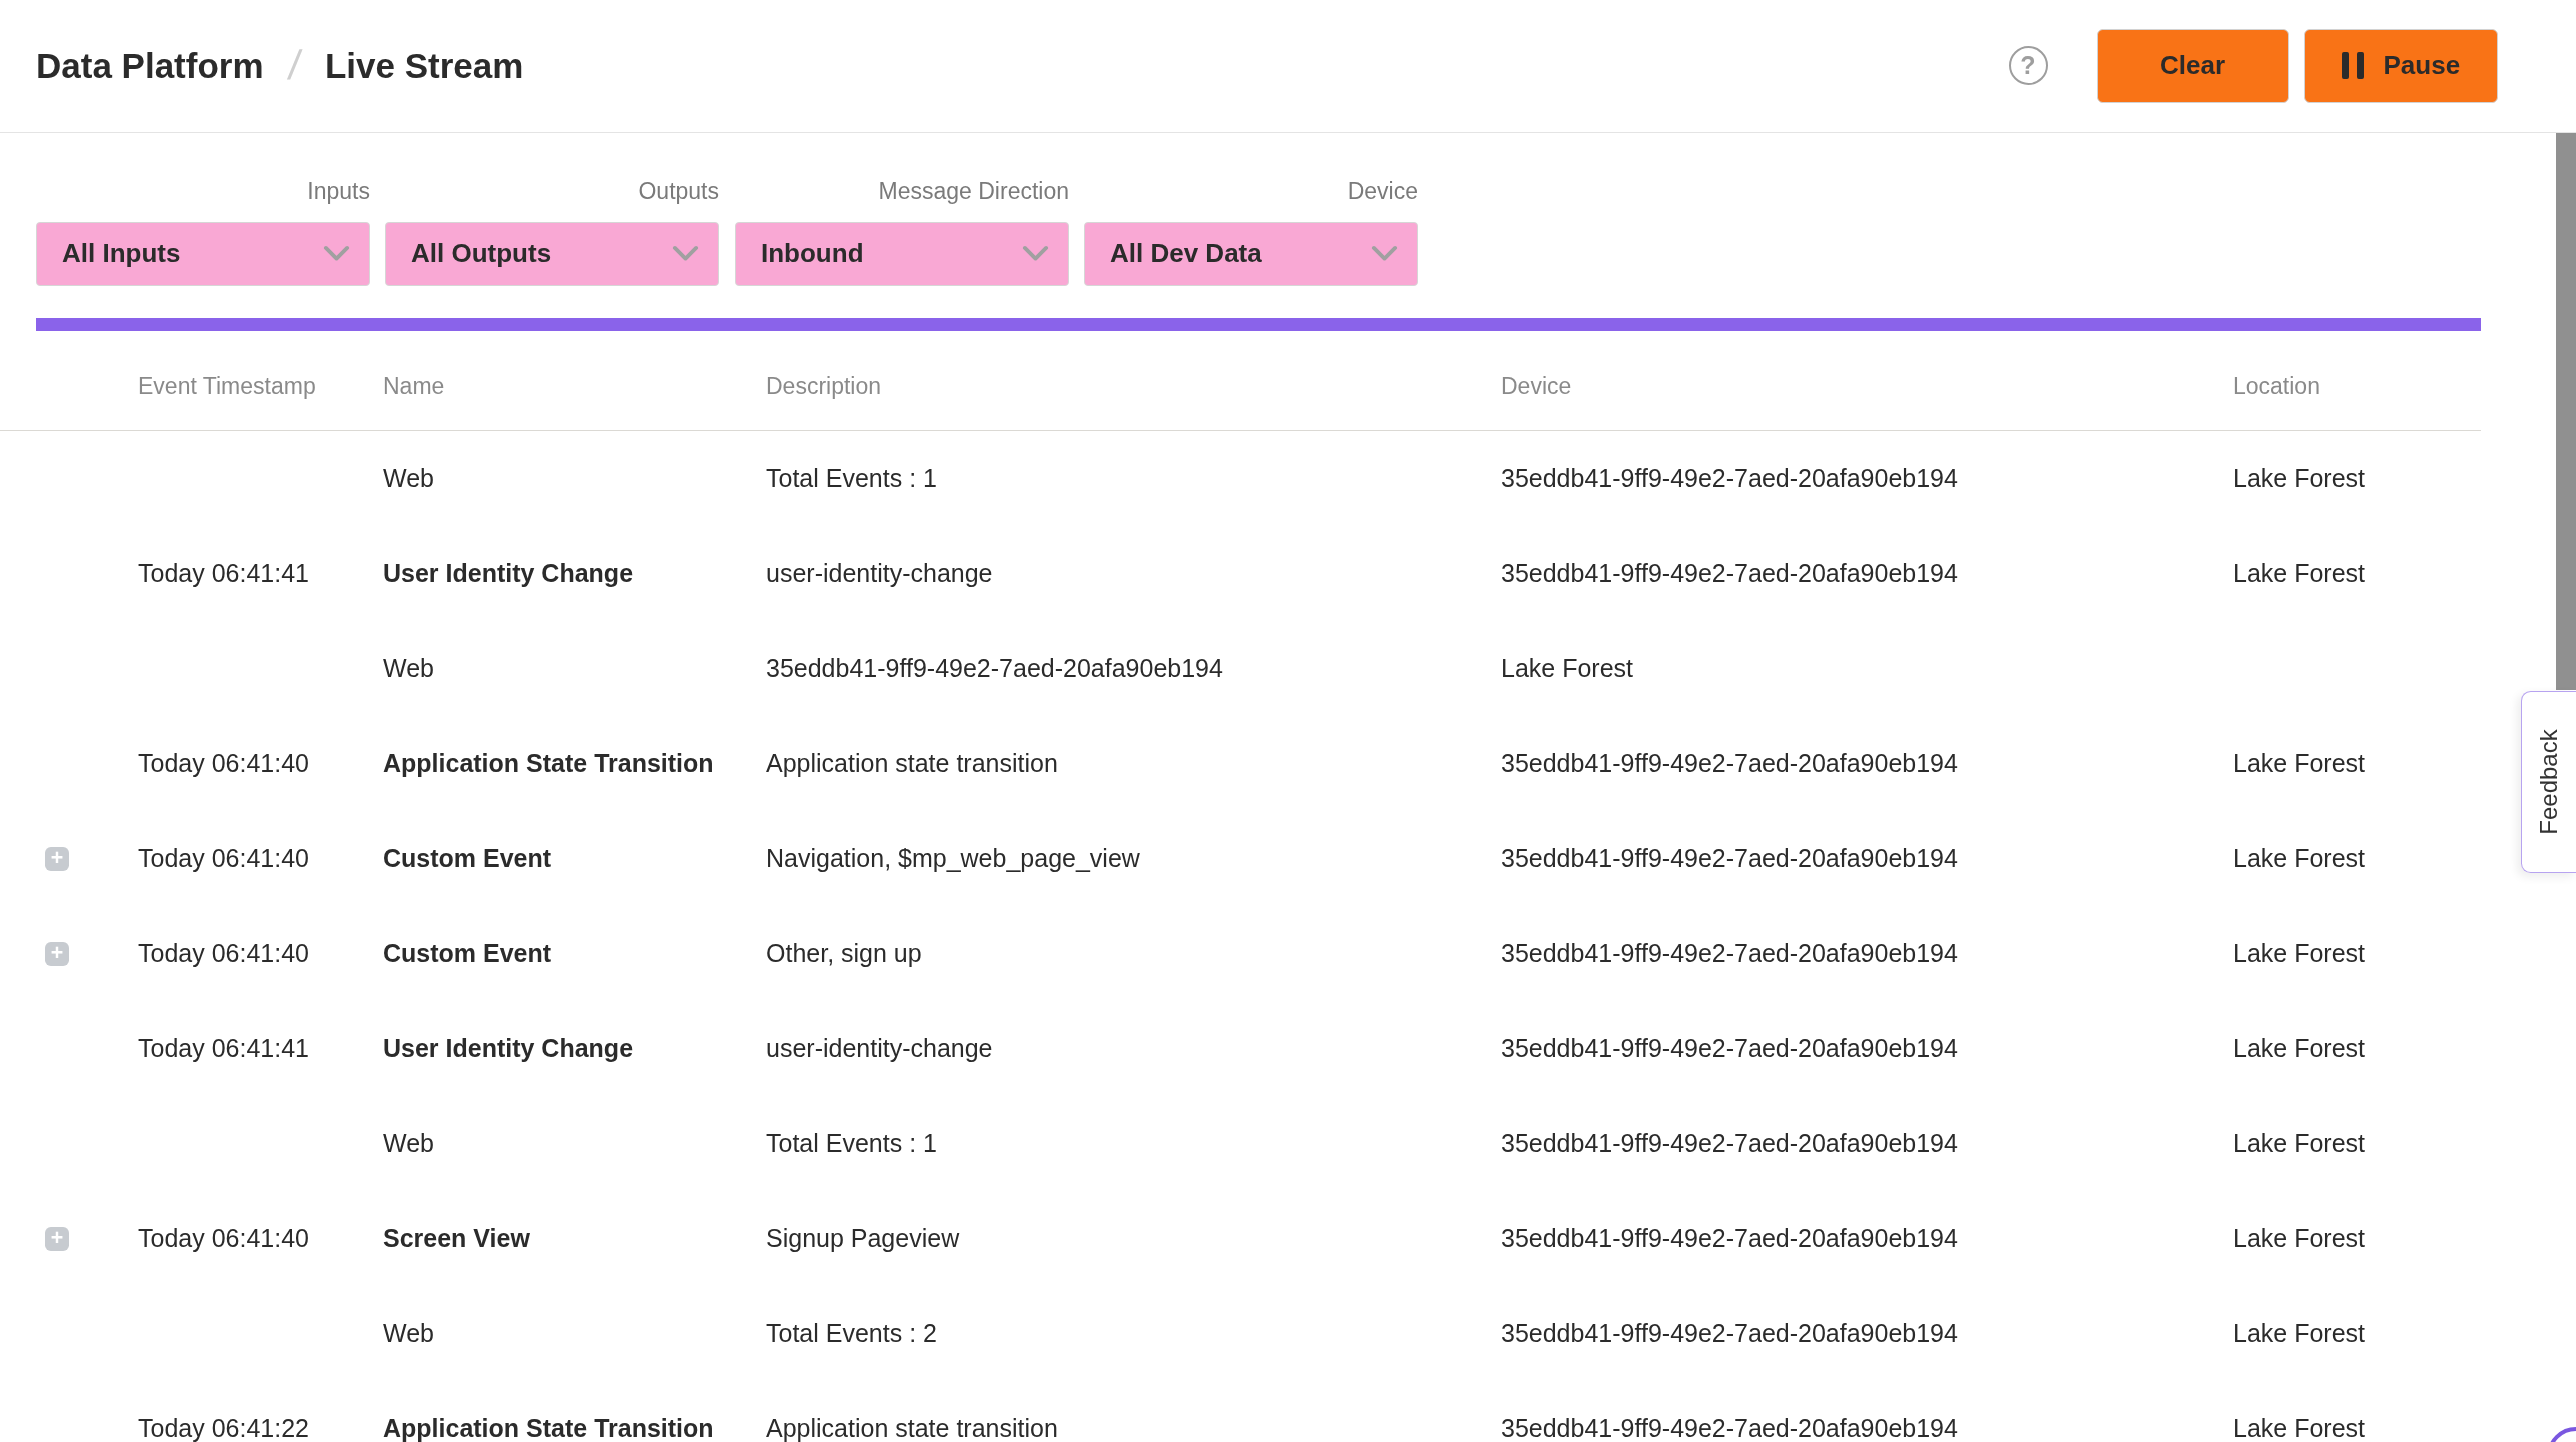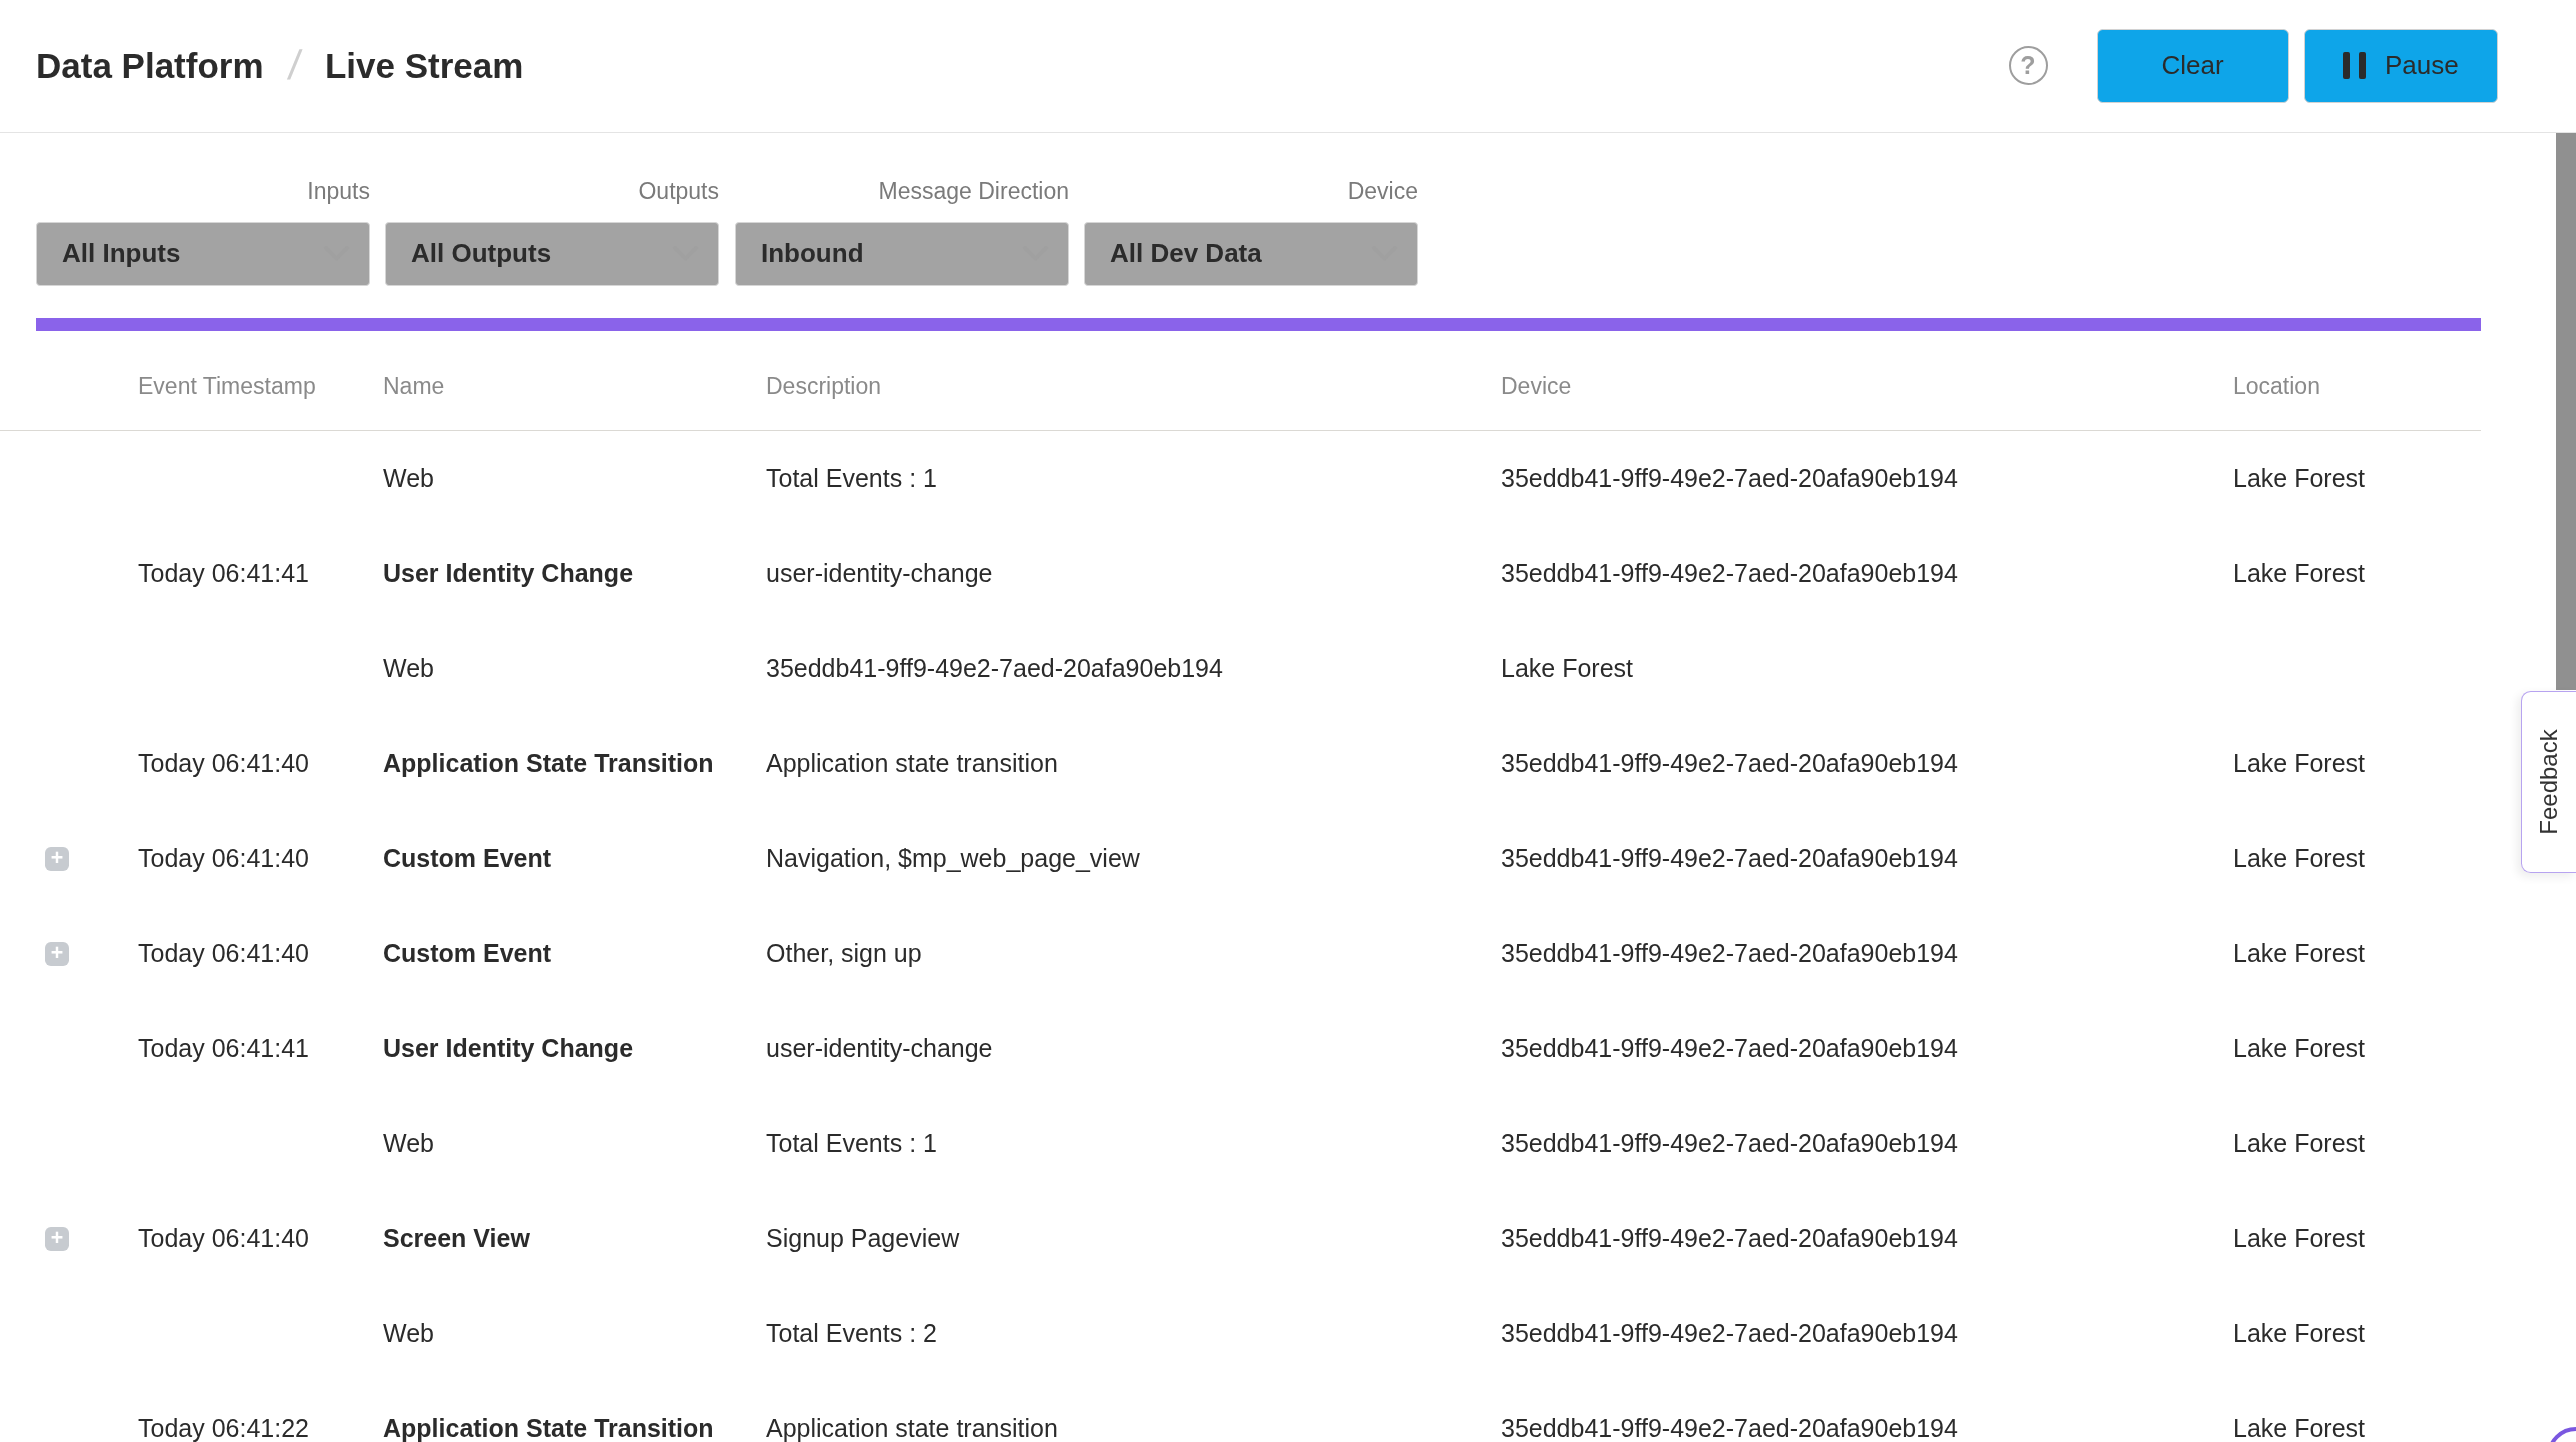--- a/index.html
+++ b/index.html
@@ -32,40 +32,40 @@
     position: absolute; right: 78px; top: 0; height: 131px;
     display: flex; align-items: center;
   }
   .help-icon {
     width: 39px; height: 39px; border: 2.9px solid #9e9e9e; border-radius: 50%;
     color: #9e9e9e; font-size: 25px; font-weight: 700;
     display: flex; align-items: center; justify-content: center;
     margin-right: 49px; cursor: pointer;
   }
   .btn {
-    height: 74px; background: #0ea5e9;
+    height: 74px; background: #f97316;
     border: 1px solid #d2d2d2; border-radius: 5.8px;
     display: flex; align-items: center; justify-content: center;
-    font-size: 26px; font-weight: 400; color: #2b2b2b;
+    font-size: 26px; font-weight: 700; color: #2b2b2b;
     cursor: pointer;
   }
   .btn-clear { width: 192px; }
   .btn-pause { width: 194px; margin-left: 15.5px; }
   .pause-icon { display: flex; gap: 8.7px; margin-right: 19.4px; }
   .pause-icon i {
     display: block; width: 6.8px; height: 27px;
     background: #2b2b2b; border-radius: 1.9px;
   }
 
   
   .filter-group { position: absolute; top: 178px; width: 334px; }
   .fg-0 { left: 36px; } .fg-1 { left: 385px; } .fg-2 { left: 735px; } .fg-3 { left: 1084px; }
   .filter-label { font-size: 23px; color: #7a7a7a; margin-bottom: 16.5px; text-align: right; }
   .filter-select {
-    height: 64px; background: #a3a3a3;
+    height: 64px; background: #f9a8d4;
     border: 1px solid #d6d6d6; border-radius: 3.9px;
     display: flex; align-items: center; justify-content: space-between;
     padding: 0 19.4px 0 25px; cursor: pointer;
   }
   .filter-value { font-size: 26px; font-weight: 700; color: #2b2b2b; }
   .chevron { width: 27px; height: 17.5px; flex: 0 0 auto; }
 
   
   .stream-bar {
     position: absolute; top: 318px; left: 36px;

